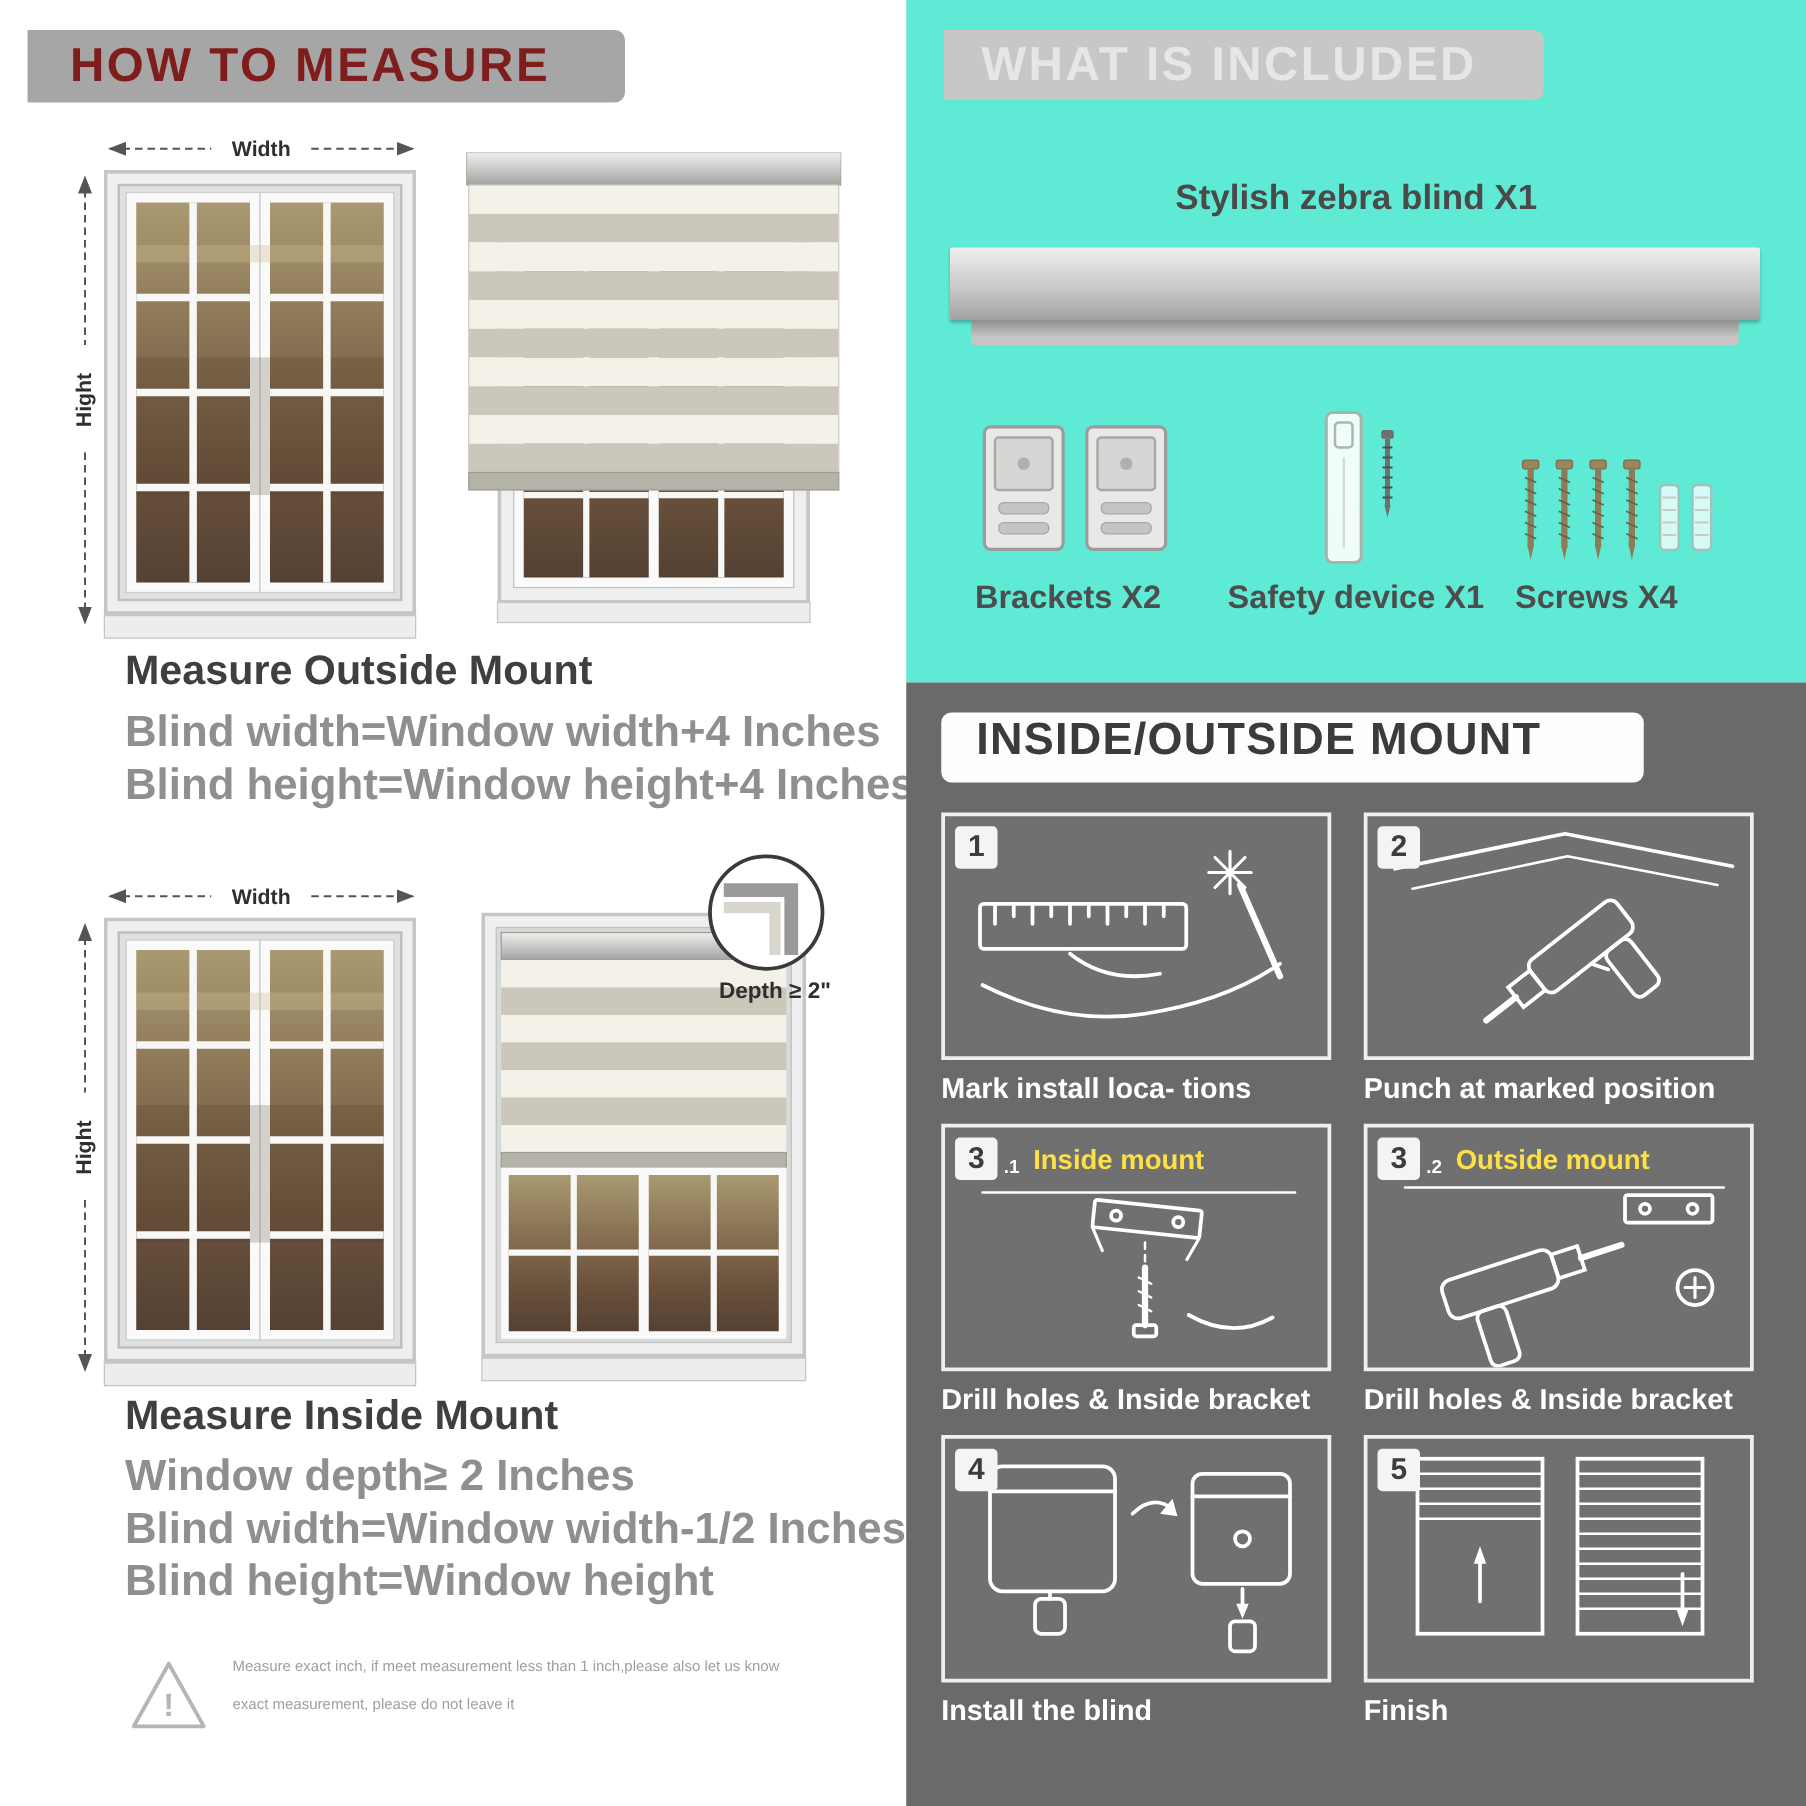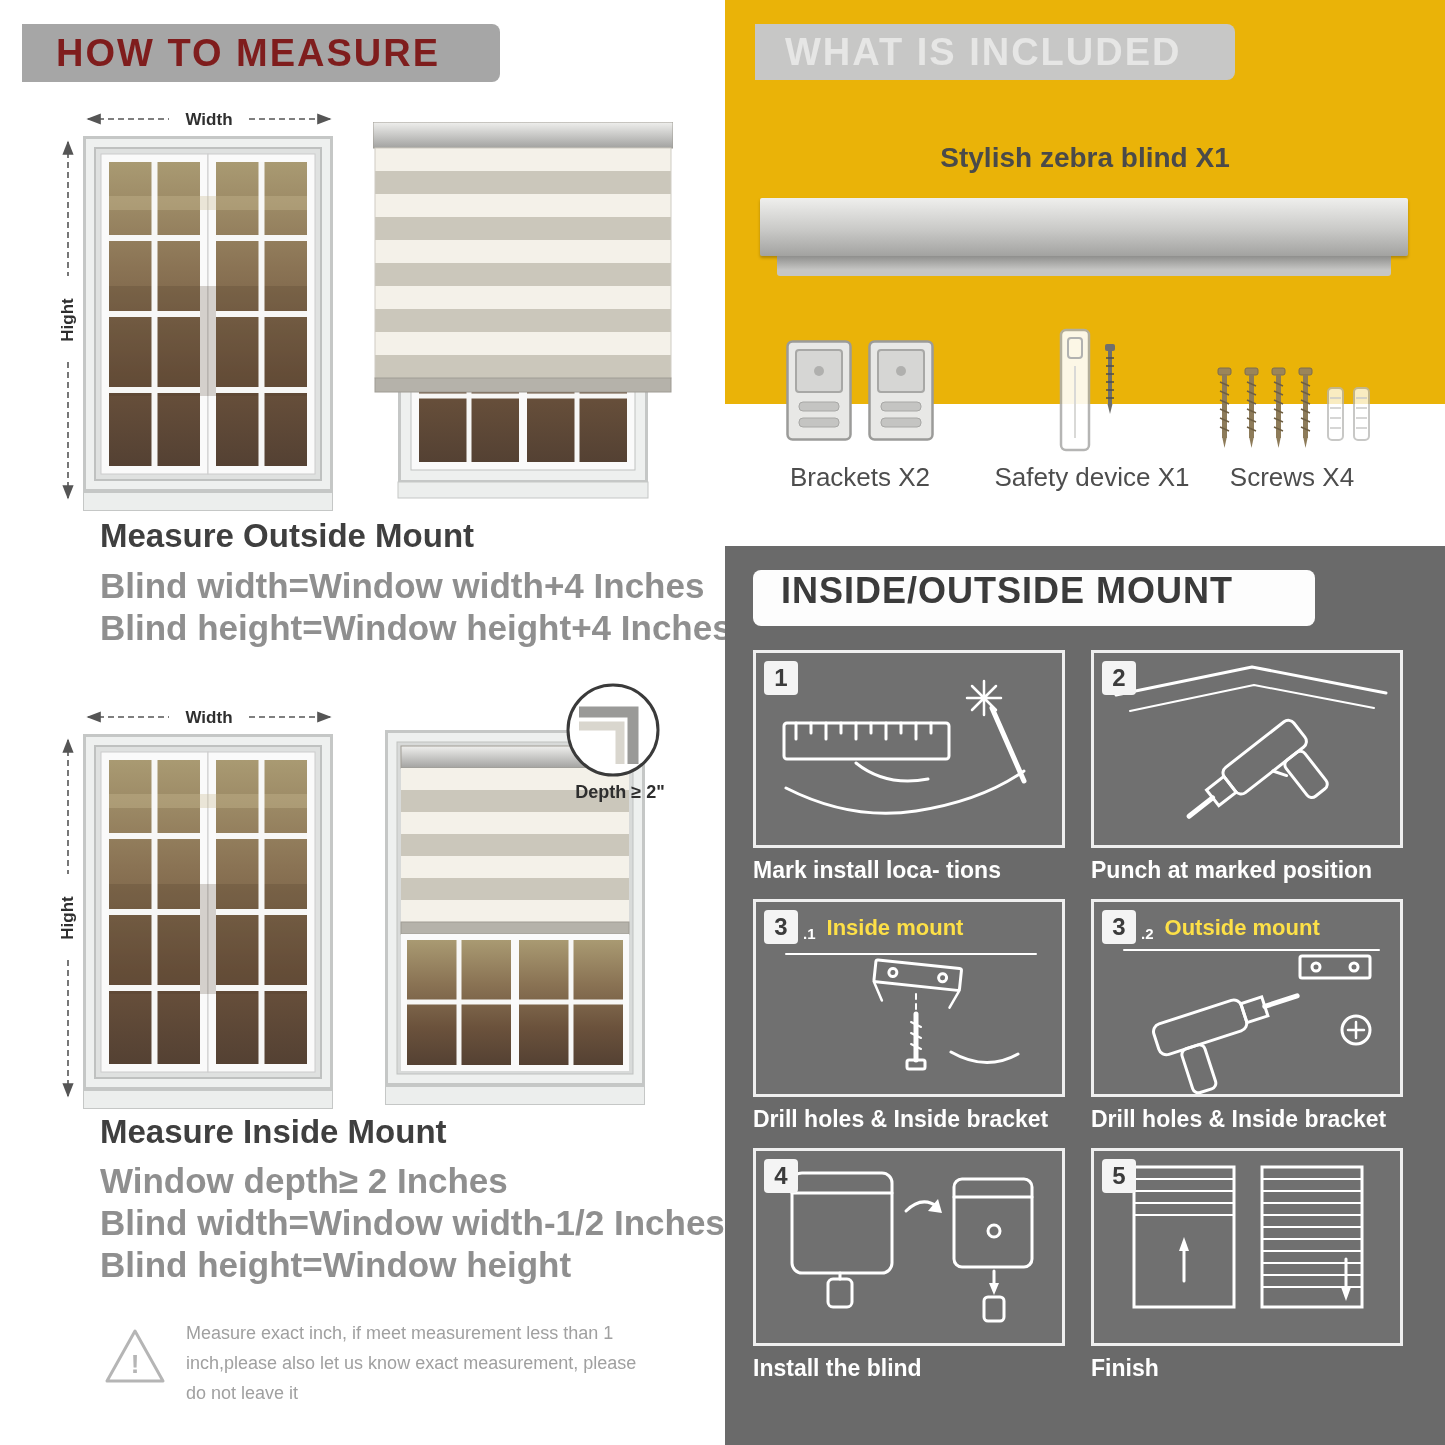--- a/index.html
+++ b/index.html
@@ -7,35 +7,35 @@
     font-family:"Liberation Sans", sans-serif; position:relative; overflow:hidden; }
   .abs { position:absolute; }
 
   
   .left-header { left:22px; top:24px; width:478px; height:58px; background:#a6a6a6;
     border-radius:0 8px 8px 0; display:flex; align-items:center; padding-left:34px;
     color:#7f1d1d; font-size:38px; font-weight:bold; letter-spacing:2px; }
   .h-heading { font-size:33px; font-weight:bold; color:#3f3f3f; }
   .h-sub { font-size:35px; font-weight:bold; color:#8f8f8f;text-align:center; }
   .depth-label { font-size:18px; font-weight:bold; color:#2e2e2e; text-align:center; }
-  .warn-text { font-size:18px; color:#a0a0a0; line-height:30px; width:460px; }
+  .warn-text { font-size:12px; color:#a0a0a0; line-height:30px; width:460px; }
 
   
-  .included-panel { left:725px; top:0; width:720px; height:404px; background:#eab308; }
+  .included-panel { left:725px; top:0; width:720px; height:546px; background:#5eead4; }
   .included-header { left:30px; top:24px; width:480px; height:56px; background:#c7c7c6;
     border-radius:0 8px 8px 0; display:flex; align-items:center; padding-left:30px;
     color:#e6e6e5; font-size:38px; font-weight:bold; letter-spacing:2px; }
   .product-name { left:0; top:142px; width:720px; text-align:center;
     font-size:28px; font-weight:bold; color:#4a4a4a; }
   .rail-main { left:35px; top:198px; width:648px; height:58px; border-radius:2px;
     background:linear-gradient(#efefed, #c9c9c7 55%, #a2a2a0);
     box-shadow:0 2px 3px rgba(0,0,0,.25); }
   .rail-lip { left:52px; top:256px; width:614px; height:20px;
     background:linear-gradient(#8f8f8d, #c6c6c4 70%); border-radius:0 0 3px 3px; }
-  .hw-label { font-size:26px; font-weight:normal; color:#4d4d4d; text-align:center; top:462px; }
+  .hw-label { font-size:26px; font-weight:bold; color:#4d4d4d; top:462px; }
 
   
   .mount-panel { left:725px; top:546px; width:720px; height:899px; background:#6a6a6a; }
   .mount-header { left:28px; top:24px; width:562px; height:56px; background:#fdfdfd;
     border-radius:8px; display:flex; padding-left:28px;
     color:#3b3b3b; font-size:36px; font-weight:bold; letter-spacing:1px; }
   .steps-grid { left:28px; top:104px; width:652px; display:grid;
     grid-template-columns:312px 312px; column-gap:26px; row-gap:10px; }
   .step-cell { display:flex; flex-direction:column; }
   .step-panel { width:312px; height:198px; border:3px solid #efefef; background:#707070;

